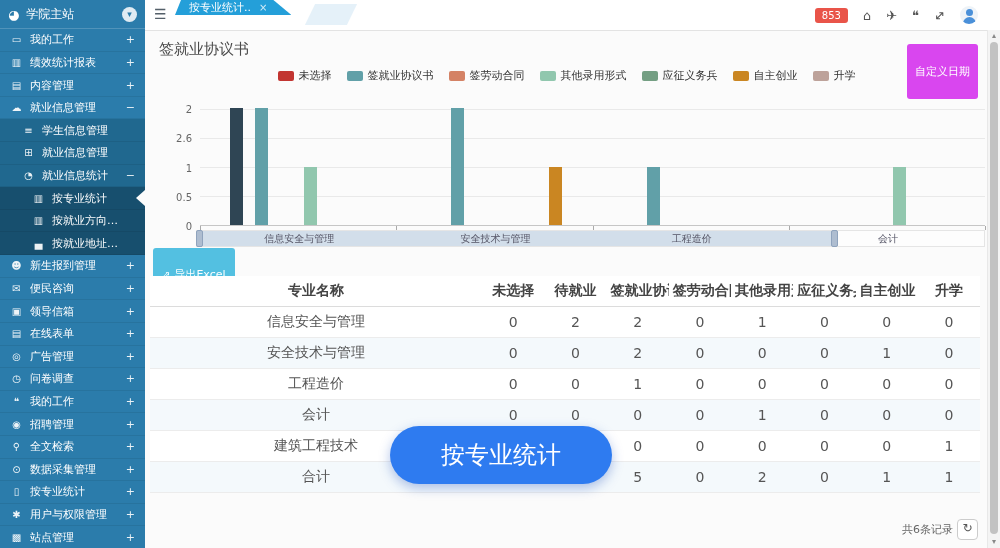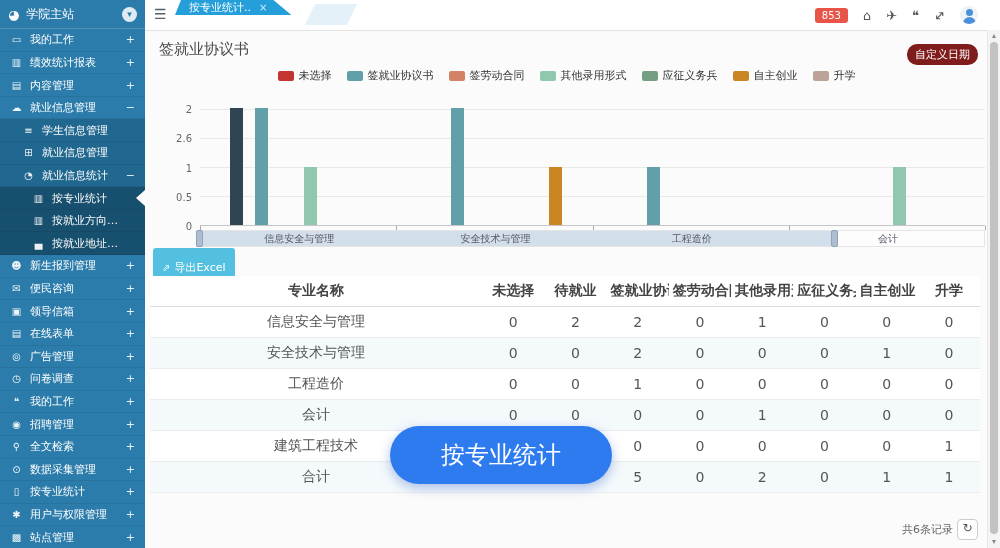--- a/index.html
+++ b/index.html
@@ -39,42 +39,42 @@
   .badge{background:#e95449;color:#fff;font-size:10px;padding:1px 7px;border-radius:3px;line-height:13px}
   .tb-ic{color:#555;font-size:13px;cursor:pointer;line-height:1}
   .rot45{display:inline-block;transform:rotate(-45deg)}
   .avatar{width:18px;height:18px;border-radius:50%;background:#eef3f8;position:relative;overflow:hidden;cursor:pointer}
   .avatar::before{content:"";position:absolute;left:5.5px;top:2.5px;width:7px;height:7px;border-radius:50%;background:#4a90d9}
   .avatar::after{content:"";position:absolute;left:2.5px;bottom:-1px;width:13px;height:8px;border-radius:7px 7px 0 0;background:#4a90d9}
 
   
   .content{position:absolute;left:145px;top:30px;width:843px;height:518px}
   .page-title{position:absolute;left:14px;top:10px;font-size:15px;color:#4a4a4a}
-  .date-btn{position:absolute;right:10px;top:14px;background:#7f1d1d;color:#fff;padding:3px 8px;
-            border-radius:10px;cursor:pointer}
+  .date-btn{position:absolute;right:10px;top:14px;background:#d946ef;color:#fff;padding:20px 8px;
+            border-radius:3px;cursor:pointer}
   .legend{position:absolute;left:0;right:0;top:38px;display:flex;justify-content:center;gap:15px;
           color:#333;align-items:center}
   .lg-item{display:flex;align-items:center;cursor:pointer}
   .lg-sw{width:16px;height:10px;border-radius:2px;margin-right:5px}
 
   .plot{position:absolute;left:55px;top:78px;width:785px;height:118px}
   .plot::after{content:"";position:absolute;left:0;right:0;bottom:0;height:1px;background:#c6c6c6}
   .gridline{position:absolute;left:0;width:100%;height:1px;background:#e9e9e9}
   .ytick{position:absolute;right:100%;margin-right:8px;transform:translateY(-50%);font-size:10px;color:#666}
   .xtick{position:absolute;top:100%;width:1px;height:4px;background:#aaa}
   .bar{position:absolute;bottom:1px;width:13px}
 
   .dz{position:absolute;left:51px;top:200px;width:789px;height:17px;background:#fdfdfd;
       border:1px solid #e5e5e5;box-sizing:border-box}
   .dz-band{position:absolute;left:0;top:0;height:100%;width:641px;background:#d2deea;cursor:grab}
   .dz-handle{position:absolute;top:-1px;width:7px;height:17px;background:#aebdd0;border:1px solid #8fa3bd;
              border-radius:2px;cursor:ew-resize;box-sizing:border-box}
   .dz-label{position:absolute;top:50%;transform:translate(-50%,-50%);font-size:10px;color:#556;white-space:nowrap}
 
-  .export-btn{position:absolute;left:8px;top:218px;background:#53c0e1;color:#fff;padding:12px 9px;
+  .export-btn{position:absolute;left:8px;top:218px;background:#53c0e1;color:#fff;padding:19px 9px;
               border-radius:3px;cursor:pointer}
   .export-btn .ic{margin-right:4px;font-size:10px}
 
   .table-wrap{position:absolute;left:5px;top:246px;width:830px;background:#fff}
   table{width:100%;border-collapse:collapse;font-size:14px;color:#555;table-layout:fixed}
   th{font-weight:bold;color:#444;border-bottom:1px solid #dcdcdc;padding:6px 4px;text-align:center;
      white-space:nowrap;overflow:hidden}
   td{border-bottom:1px solid #ececec;padding:6px 4px;text-align:center;white-space:nowrap;overflow:hidden}
   tbody tr:nth-child(even) td{background:#f4f9fc}
   col.c0{width:40%}

